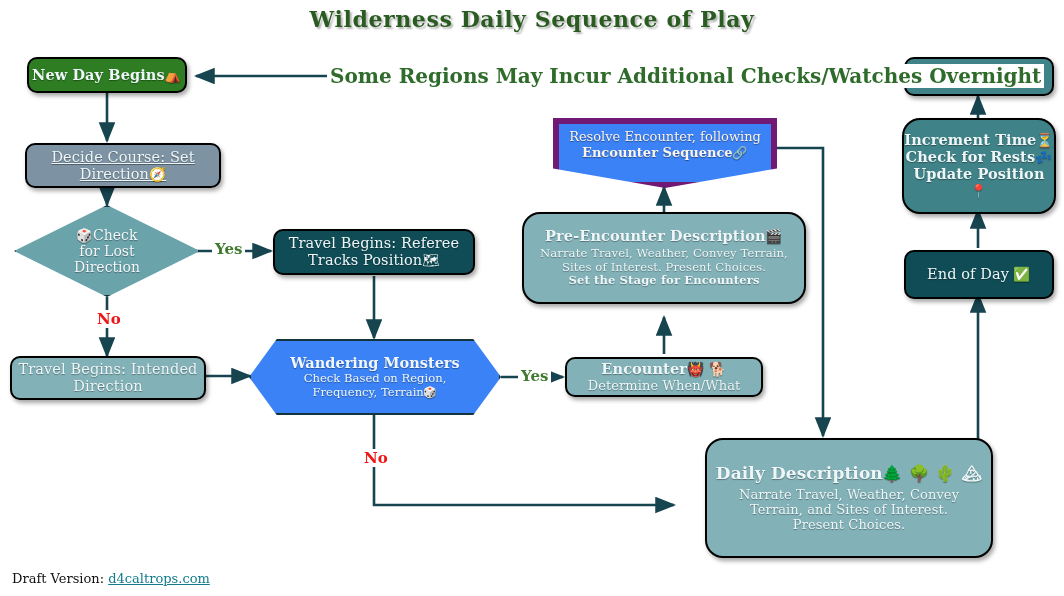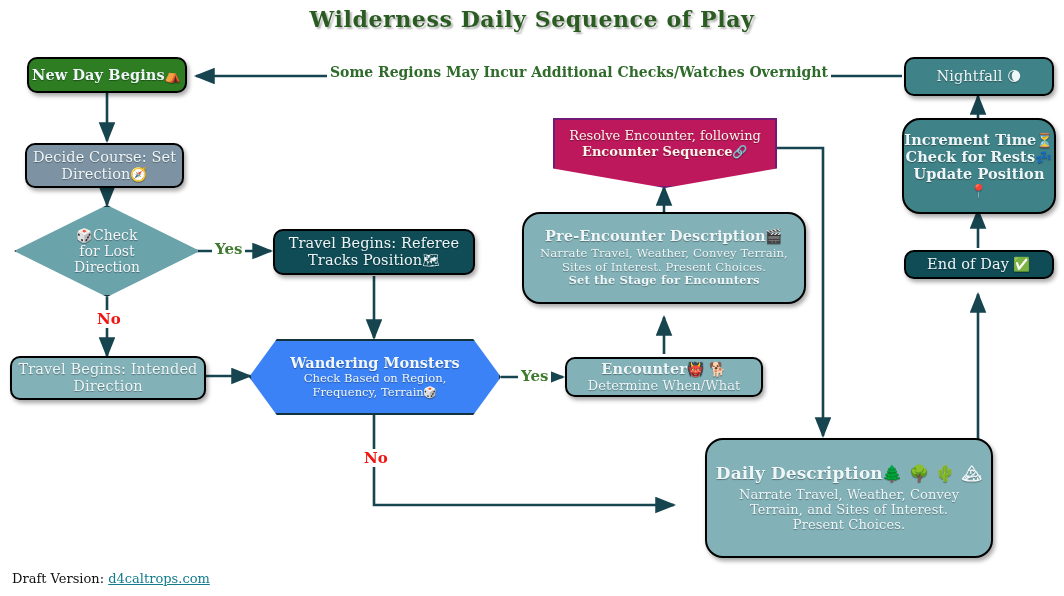--- a/index.html
+++ b/index.html
@@ -68,22 +68,22 @@
   .hexagon .htxt{
     position:absolute;left:0;top:0;width:100%;height:100%;
     display:flex;align-items:center;justify-content:center;
     flex-direction:column;text-align:center;color:#f2f8f9;
     line-height:1.2;
     text-shadow:0 1px 1px rgba(0,0,0,.35);
   }
   
   .banner{
     position:absolute;
-    background:#be185d;
-    border:2px solid #701a75;
+    background:#3b82f6;
+    border:6px solid #701a75;
     box-sizing:border-box;
     clip-path:polygon(0% 0%,100% 0%,100% 72%,50% 100%,0% 72%);
     filter:drop-shadow(2px 3px 2px rgba(0,0,0,0.35));
   }
   .banner .btxt{
     position:absolute;left:0;top:0;width:100%;height:72%;
     display:flex;align-items:center;justify-content:center;
     flex-direction:column;text-align:center;color:#fdf4e8;
     line-height:1.2;
     text-shadow:0 1px 1px rgba(0,0,0,.4);
@@ -99,21 +99,21 @@
     text-shadow:2px 2px 2px rgba(120,120,120,.55);
   }
   .edge-label{
     position:absolute;
     font-family:"DejaVu Serif", serif;
     font-weight:bold;
     background:#ffffff;
     padding:0 3px;
     white-space:nowrap;
   }
-  .lbl-green{color:#2f6b2a;font-size:14px;}
+  .lbl-green{color:#2f6b2a;font-size:20px;}
   .lbl-yes{color:#3f7a2f;font-size:15px;}
   .lbl-no{color:#f01414;font-size:15px;}
   #footer{
     position:absolute;left:12px;top:571px;
     font-size:13px;color:#111;
     font-family:"DejaVu Serif", serif;
   }
   #footer a{color:#137b8c;text-decoration:underline;}
   .emj{font-family:"DejaVu Sans", sans-serif;font-size:.95em;}
 </style>
@@ -163,21 +163,21 @@
       <path d="M978,118 L978,96"></path>
     </g>
   </svg>
 
   <div class="node rounded green l1 b" style="left:27px;top:57px;width:160px;height:36px;">
     <div>
       <span>New Day Begins</span><span class="emj">⛺</span>
     </div>
   </div>
 
-  <div class="node rounded slate l1" style="left:25px;top:143px;width:159px;height:45px;">
+  <div class="node rounded slate l1" style="left:25px;top:143px;width:196px;height:45px;text-decoration:underline;">
     <div>Decide Course: Set</div>
     <div>
       <span>Direction</span><span class="emj">🧭</span>
     </div>
   </div>
 
   <div class="diamond" style="left:14px;top:205px;width:186px;height:92px;">
     <div class="dtxt">
       <div>
         <span class="emj">🎲</span><span>Check</span>
@@ -254,21 +254,21 @@
       <span>Increment Time</span><span class="emj">⏳</span>
     </div>
     <div class="l1 b">
       <span>Check for Rests</span><span class="emj">💤</span>
     </div>
     <div class="l1 b">
       <span>Update Position</span> <span class="emj">📍</span>
     </div>
   </div>
 
-  <div class="node rounded dteal l1" style="left:904px;top:250px;width:150px;height:29px;">
+  <div class="node rounded dteal l1" style="left:904px;top:250px;width:150px;height:49px;">
     <div>
       <span>End of Day</span> <span class="emj">✅</span>
     </div>
   </div>
 
   <div class="edge-label lbl-green" style="left:327px;top:64px;">Some Regions May Incur Additional Checks/Watches Overnight</div>
 
   <div class="edge-label lbl-yes" style="left:212px;top:240px;">Yes</div>
 
   <div class="edge-label lbl-no" style="left:94px;top:310px;">No</div>

